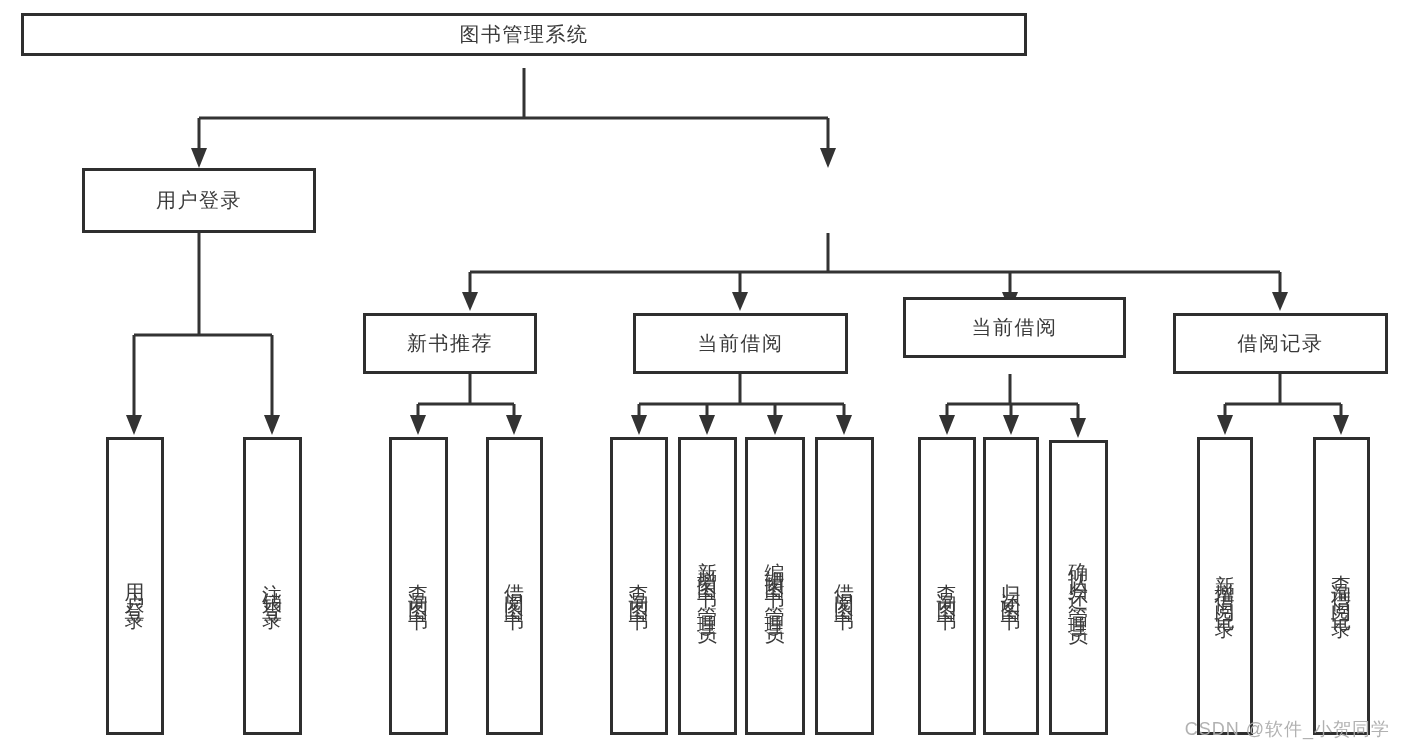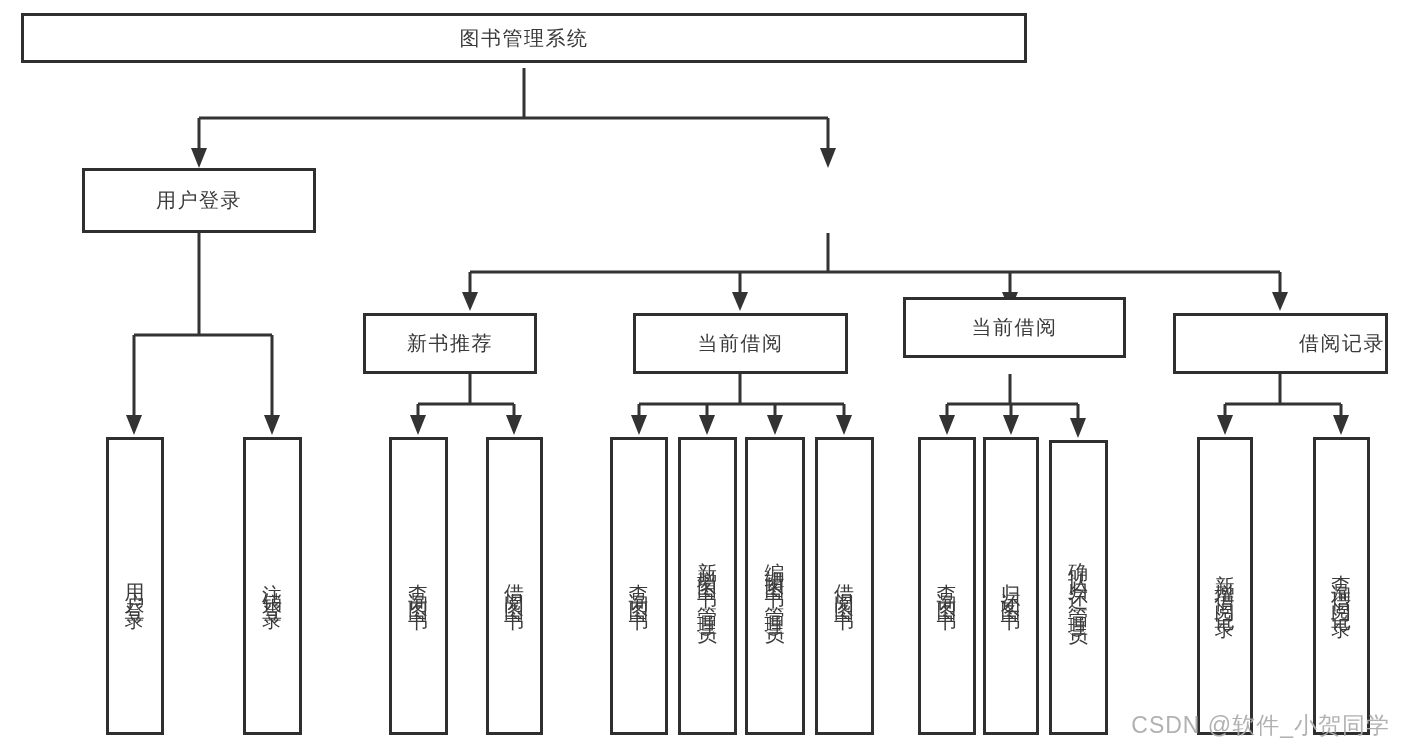--- a/index.html
+++ b/index.html
@@ -12,21 +12,21 @@
     position:absolute; background:#ffffff; border:3px solid #2f2f2f;
     box-sizing:border-box; display:flex; align-items:center; justify-content:center;
   }
   .hbox { font-size:20px; letter-spacing:1.5px; }
   .vtext {
     writing-mode:vertical-rl; text-orientation:mixed;
     font-size:20px; letter-spacing:9px; line-height:1;
   }
   .watermark {
     position:absolute; right:15px; bottom:6px; z-index:5;
-    font-size:23px; color:rgba(173,173,173,0.95); letter-spacing:1px;
+    font-size:18px; color:rgba(173,173,173,0.95); letter-spacing:1px;
     white-space:nowrap;
   }
 </style>
 </head>
 <body>
 
 <div class="stage">
 
   <svg class="connectors" viewBox="0 0 1405 747" xmlns="http://www.w3.org/2000/svg">
     <g stroke="#333333" stroke-width="3" fill="none">
@@ -61,38 +61,38 @@
       <polygon points="767,415 783,415 775,435"></polygon>
       <polygon points="836,415 852,415 844,435"></polygon>
       <polygon points="939,415 955,415 947,435"></polygon>
       <polygon points="1003,415 1019,415 1011,435"></polygon>
       <polygon points="1070,418 1086,418 1078,438"></polygon>
       <polygon points="1217,415 1233,415 1225,435"></polygon>
       <polygon points="1333,415 1349,415 1341,435"></polygon>
     </g>
   </svg>
 
-  <div class="box hbox" style="left:21px; top:13px; width:1006px; height:50px;">
+  <div class="box hbox" style="left:21px; top:13px; width:1006px; height:43px;">
     <span>图书管理系统</span>
   </div>
 
   <div class="box hbox" style="left:82px; top:168px; width:234px; height:65px;">
     <span>用户登录</span>
   </div>
 
   <div class="box hbox" style="left:363px; top:313px; width:174px; height:61px;">
     <span>新书推荐</span>
   </div>
   <div class="box hbox" style="left:633px; top:313px; width:215px; height:61px;">
     <span>当前借阅</span>
   </div>
   <div class="box hbox" style="left:903px; top:297px; width:223px; height:61px;">
     <span>当前借阅</span>
   </div>
-  <div class="box hbox" style="left:1173px; top:313px; width:215px; height:61px;justify-content:flex-end;">
+  <div class="box hbox" style="left:1173px; top:313px; width:215px; height:61px;">
     <span>借阅记录</span>
   </div>
 
   <div class="box" style="left:106px; top:437px; width:58px; height:298px;">
     <span class="vtext">用户登录</span>
   </div>
   <div class="box" style="left:243px; top:437px; width:59px; height:298px;">
     <span class="vtext">注销登录</span>
   </div>
 

